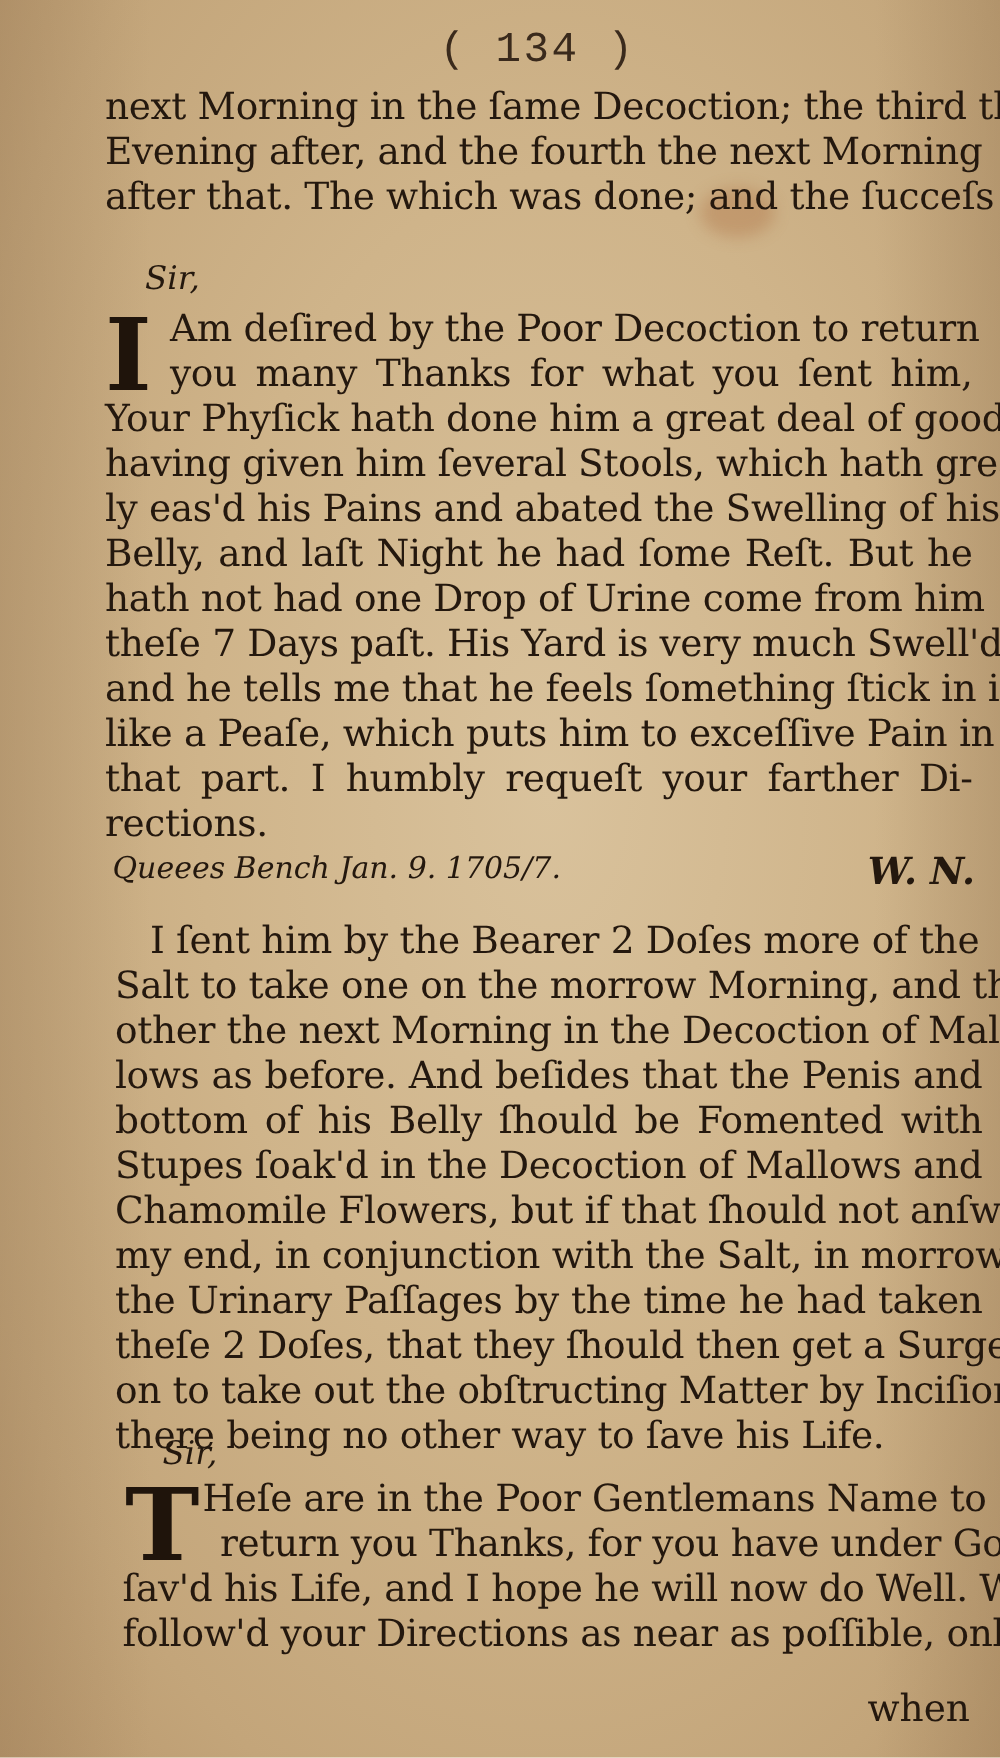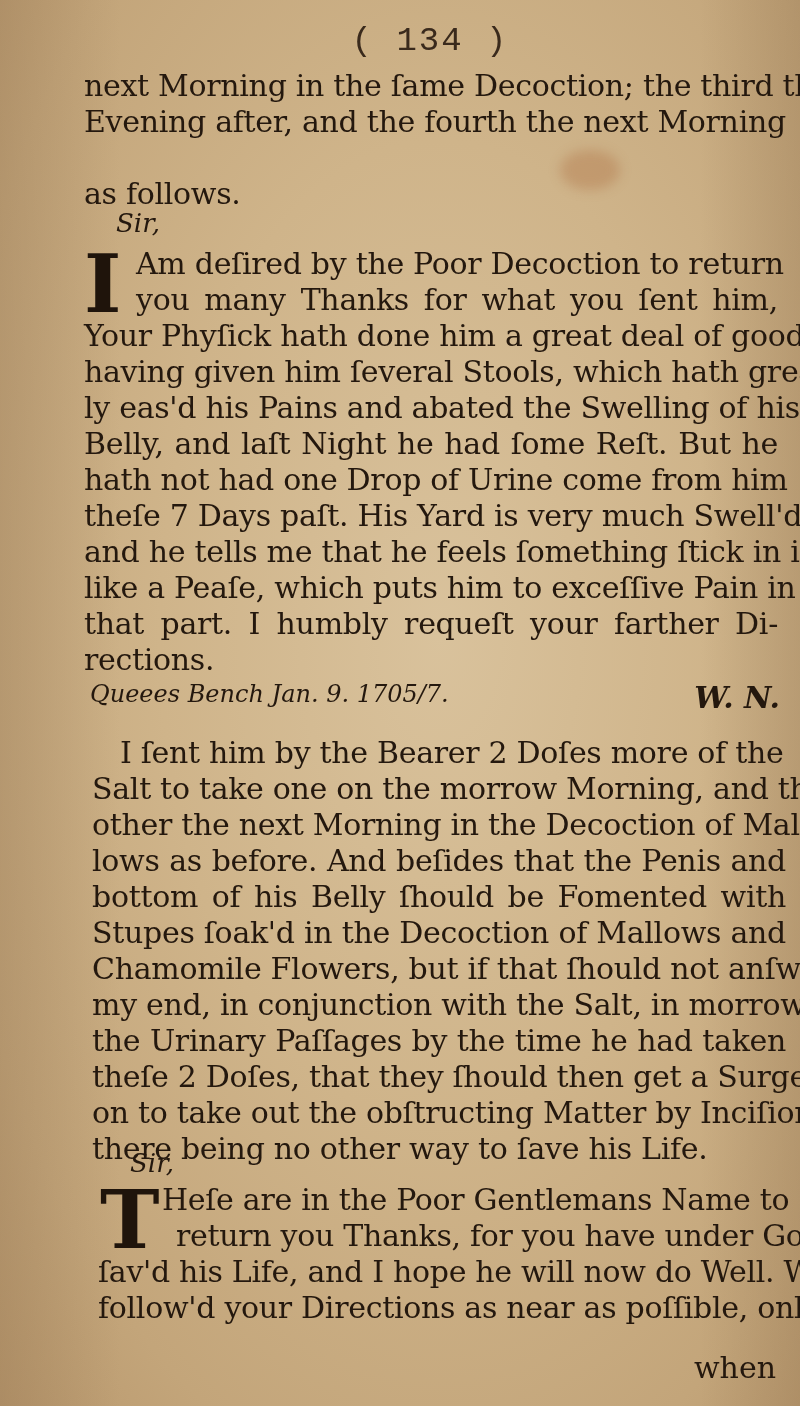--- a/index.html
+++ b/index.html
@@ -45,21 +45,21 @@
 <div class="stain" style="left:560px;top:150px;width:60px;height:40px;background:rgba(160,80,30,0.25);filter:blur(6px);"></div>
 <div class="stain" style="left:0;top:0;width:120px;height:1406px;border-radius:0;background:linear-gradient(90deg,rgba(150,120,85,0.35),rgba(0,0,0,0));"></div>
 <div class="stain" style="left:700px;top:0;width:100px;height:1406px;border-radius:0;background:linear-gradient(270deg,rgba(140,110,75,0.3),rgba(0,0,0,0));"></div>
 
 <div class="page">
 
   <div class="folio">( 134 )</div>
 
   <div class="line" style="top:68px">next Morning in the ſame Decoction; the third the</div>
   <div class="line" style="top:104px">Evening after, and the fourth the next Morning</div>
-  <div class="line last" style="top:176px">as follows.</div>
+  <div class="line" style="top:140px">after that. The which was done; and the ſucceſs</div>
 
   <div class="salutation" style="left:116px;top:208px">Sir,</div>
   <div class="dropcap" style="left:84px;top:244px">I</div>
   <div class="line" style="left:136px;width:642px;top:246px">Am deſired by the Poor Decoction to return</div>
   <div class="line" style="left:136px;width:642px;top:282px">you many Thanks for what you ſent him,</div>
   <div class="line" style="top:318px">Your Phyſick hath done him a great deal of good,</div>
   <div class="line" style="top:354px">having given him ſeveral Stools, which hath great-</div>
   <div class="line" style="top:390px">ly eas'd his Pains and abated the Swelling of his</div>
   <div class="line" style="top:426px">Belly, and laſt Night he had ſome Reſt. But he</div>
   <div class="line" style="top:462px">hath not had one Drop of Urine come from him</div>

